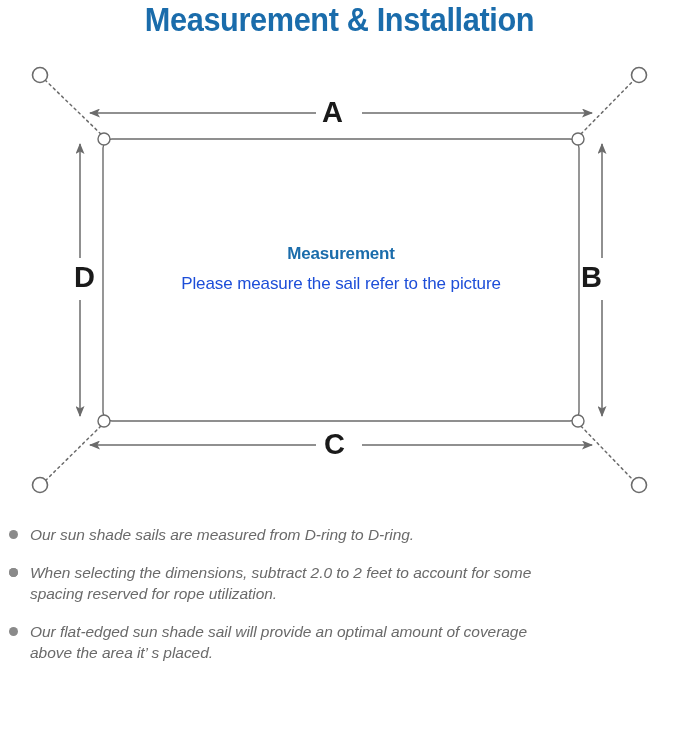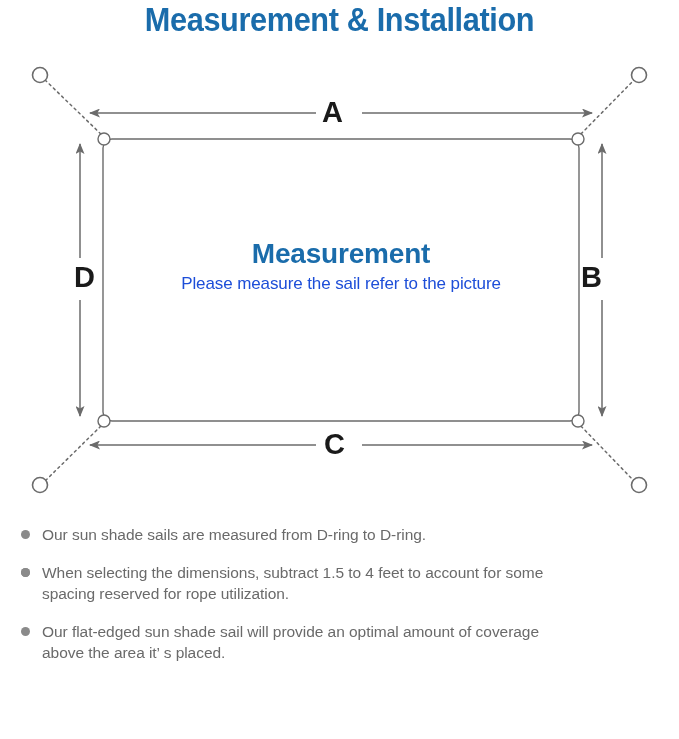--- a/index.html
+++ b/index.html
@@ -61,40 +61,41 @@
   #dim-d { left: 74px; top: 215px; }
 
   .center-label {
     position: absolute;
     left: 103px;
     top: 190px;
     width: 476px;
     text-align: center;
   }
   .center-title {
-    font-size: 28px;
+    font-size: 17px;
     font-weight: bold;
     color: #1a6cab;
     line-height: 32px;
     letter-spacing: -0.2px;
   }
   .center-sub {
     font-size: 17px;
     color: #1d4ed8;
     line-height: 22px;
     margin-top: 3px;
     letter-spacing: -0.1px;
   }
 
   
   .notes {
     position: absolute;
-    left: 12px;
+    left: 0;
     top: 524px;
     width: 541px;
+    font-style: italic;
   }
   .note-item {
     position: relative;
     padding-left: 30px;
     padding-right: 6px;
     margin-bottom: 17px;
     font-size: 15.5px;
     line-height: 21px;
     color: #6a6a6a;
     letter-spacing: -0.05px;
@@ -178,19 +179,19 @@
 <div class="notes">
   <div class="note-item">
     <span class="note-bullet"></span>
     <span>Our sun shade sails are measured from D-ring to D-ring.</span>
   </div>
   <div class="note-item">
     <span class="note-bullet"></span>
   </div>
   <div class="note-item">
     <span class="note-bullet"></span>
-    <span>When selecting the dimensions, subtract 1.5 to 4 feet to account for some spacing reserved for rope utilization.</span>
+    <span>When selecting the dimensions, subtract 2.0 to 2 feet to account for some spacing reserved for rope utilization.</span>
   </div>
   <div class="note-item">
     <span class="note-bullet"></span>
     <span>Our flat-edged sun shade sail will provide an optimal amount of coverage above the area it’ s placed.</span>
   </div>
 </div>
 
 </body></html>

